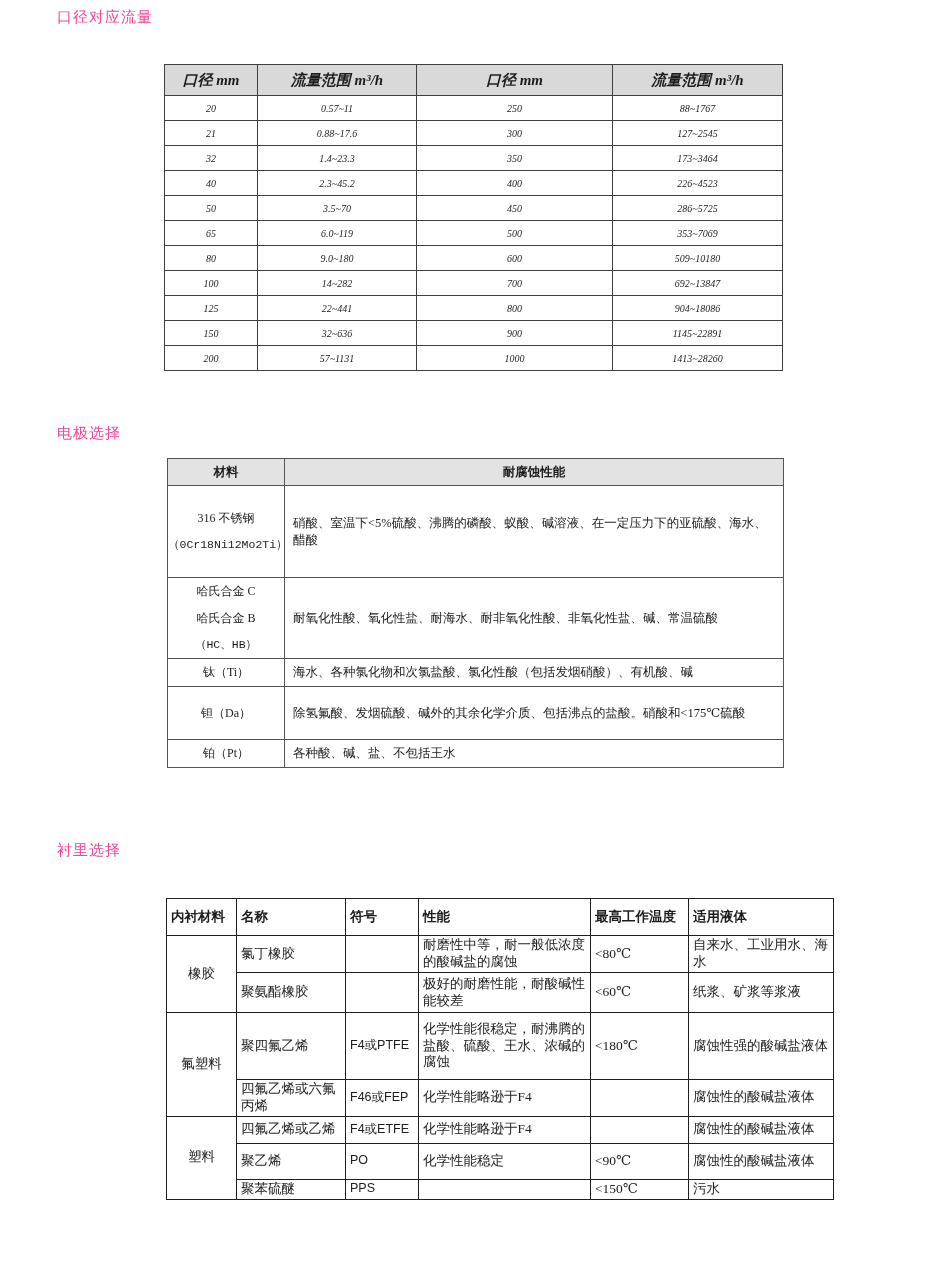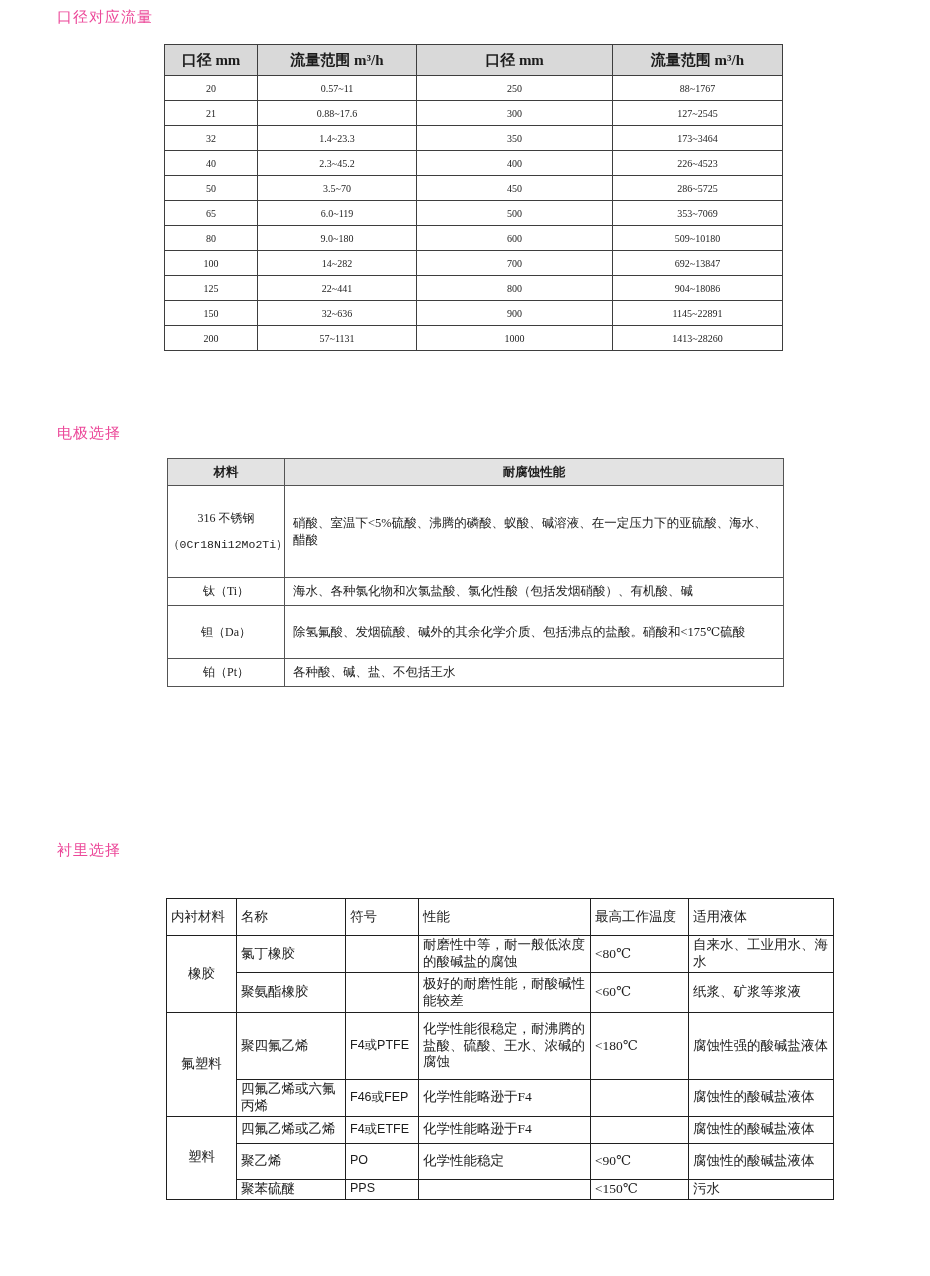--- a/index.html
+++ b/index.html
@@ -14,21 +14,21 @@
     font-family:"DejaVu Sans","Liberation Sans",sans-serif;
     font-size:15px; color:#ec4899; letter-spacing:1px;
   }
   #title-flow      { top:8px;   }
   #title-electrode { top:424px; }
   #title-lining    { top:841px; }
 
   table { position:absolute; border-collapse:collapse; table-layout:fixed; background:#fff; }
 
   
-  .t1 { left:164px; top:44px; width:619px; }
+  .t1 { left:164px; top:64px; width:619px;font-style:italic; }
   .t1 th, .t1 td { border:1.6px solid #3e3e3e; text-align:center; vertical-align:middle; overflow:hidden; }
   .t1 thead th { height:31px; background:#d9d9d9; font-size:15px; font-weight:bold; }
   .t1 td { height:25px; font-size:10px; }
 
   
   .t2 { left:167px; top:458px; width:616px; }
   .t2 th, .t2 td { border:1.2px solid #545454; vertical-align:middle; overflow:hidden; }
   .t2 thead th { height:27px; background:#e3e3e3; font-size:12.5px; font-weight:bold; text-align:center; }
   .t2 .mat { text-align:center; font-size:12px; }
   .t2 .mat div { line-height:2.25; }
@@ -37,21 +37,21 @@
   .t2 .r1 td { height:92px; }
   .t2 .r2 td { height:81px; }
   .t2 .r3 td { height:27px; }
   .t2 .r4 td { height:53px; }
   .t2 .r5 td { height:26px; }
 
   
   .t3 { left:166px; top:898px; width:667px; font-size:13.5px; }
   .t3 th, .t3 td { border:1.7px solid #1f1f1f; vertical-align:middle; text-align:left;
                    padding:1px 4px; overflow:hidden; line-height:1.25; }
-  .t3 thead th { height:37px; font-weight:normal; }
+  .t3 thead th { height:37px; font-weight:bold; }
   .t3 .grp { text-align:center; padding:0; }
   .t3 .sym { font-family:Liberation Sans, sans-serif; font-size:12.5px; }
   .t3 .lr1 td { height:37px; }
   .t3 .lr2 td { height:40px; }
   .t3 .lr3 td { height:67px; }
   .t3 .lr4 td { height:34px; }
   .t3 .lr5 td { height:27px; }
   .t3 .lr6 td { height:36px; }
   .t3 .lr7 td { height:19px; }
 </style>
@@ -159,20 +159,28 @@
     </tr>
   </thead>
   <tbody>
     <tr class="r1">
       <td class="mat">
         <div>316 不锈钢</div>
         <div class="latin">（0Cr18Ni12Mo2Ti）</div>
       </td>
       <td class="perf">硝酸、室温下&lt;5%硫酸、沸腾的磷酸、蚁酸、碱溶液、在一定压力下的亚硫酸、海水、醋酸</td>
     </tr>
+    <tr class="r2">
+      <td class="mat">
+        <div>哈氏合金 C</div>
+        <div>哈氏合金 B</div>
+        <div class="latin">（HC、HB）</div>
+      </td>
+      <td class="perf">耐氧化性酸、氧化性盐、耐海水、耐非氧化性酸、非氧化性盐、碱、常温硫酸</td>
+    </tr>
     <tr class="r3">
       <td class="mat">
         <div>钛（Ti）</div>
       </td>
       <td class="perf">海水、各种氯化物和次氯盐酸、氯化性酸（包括发烟硝酸）、有机酸、碱</td>
     </tr>
     <tr class="r4">
       <td class="mat">
         <div>钽（Da）</div>
       </td>

